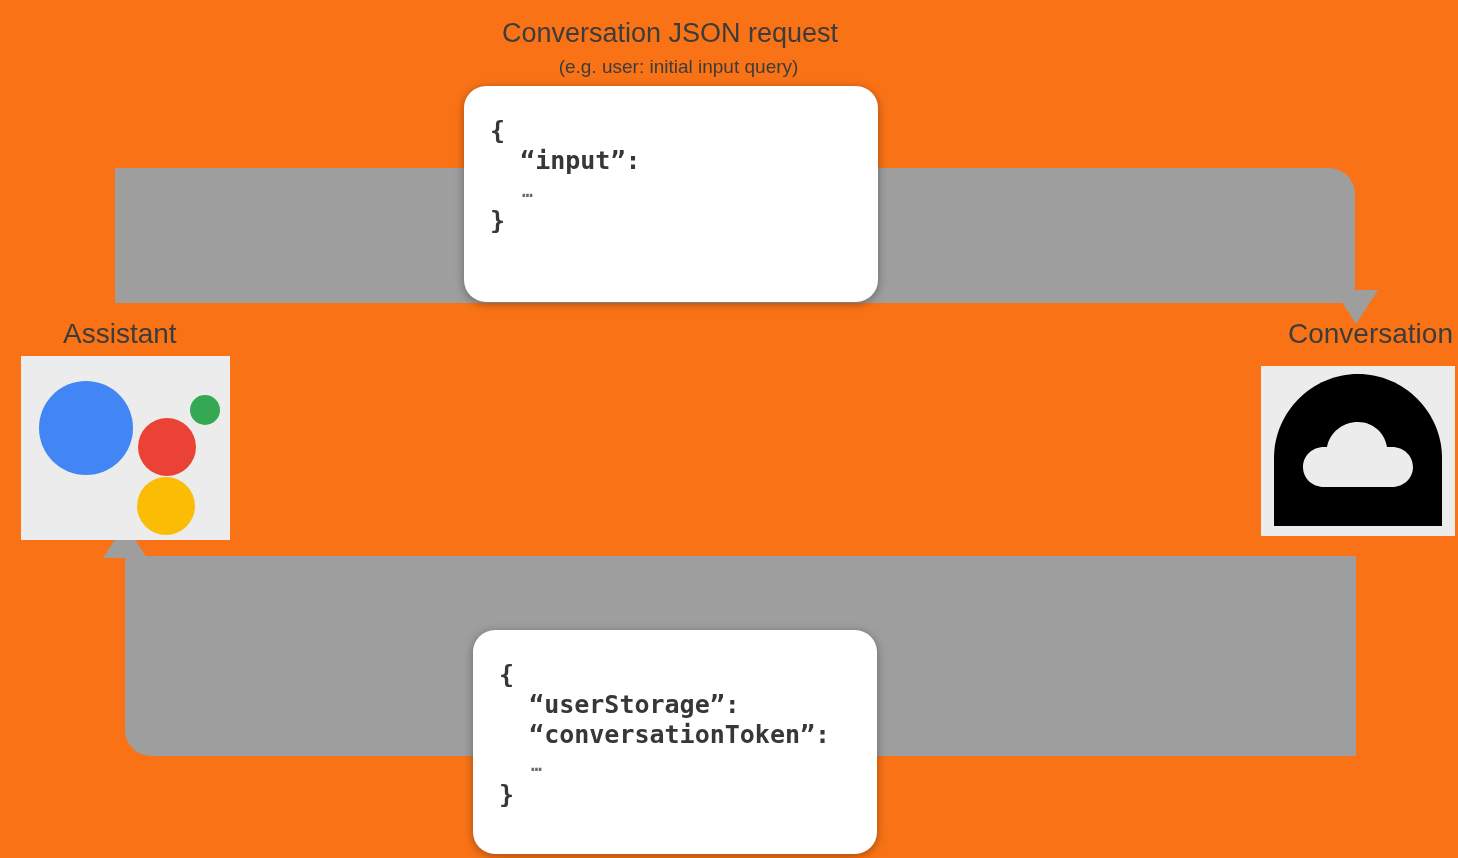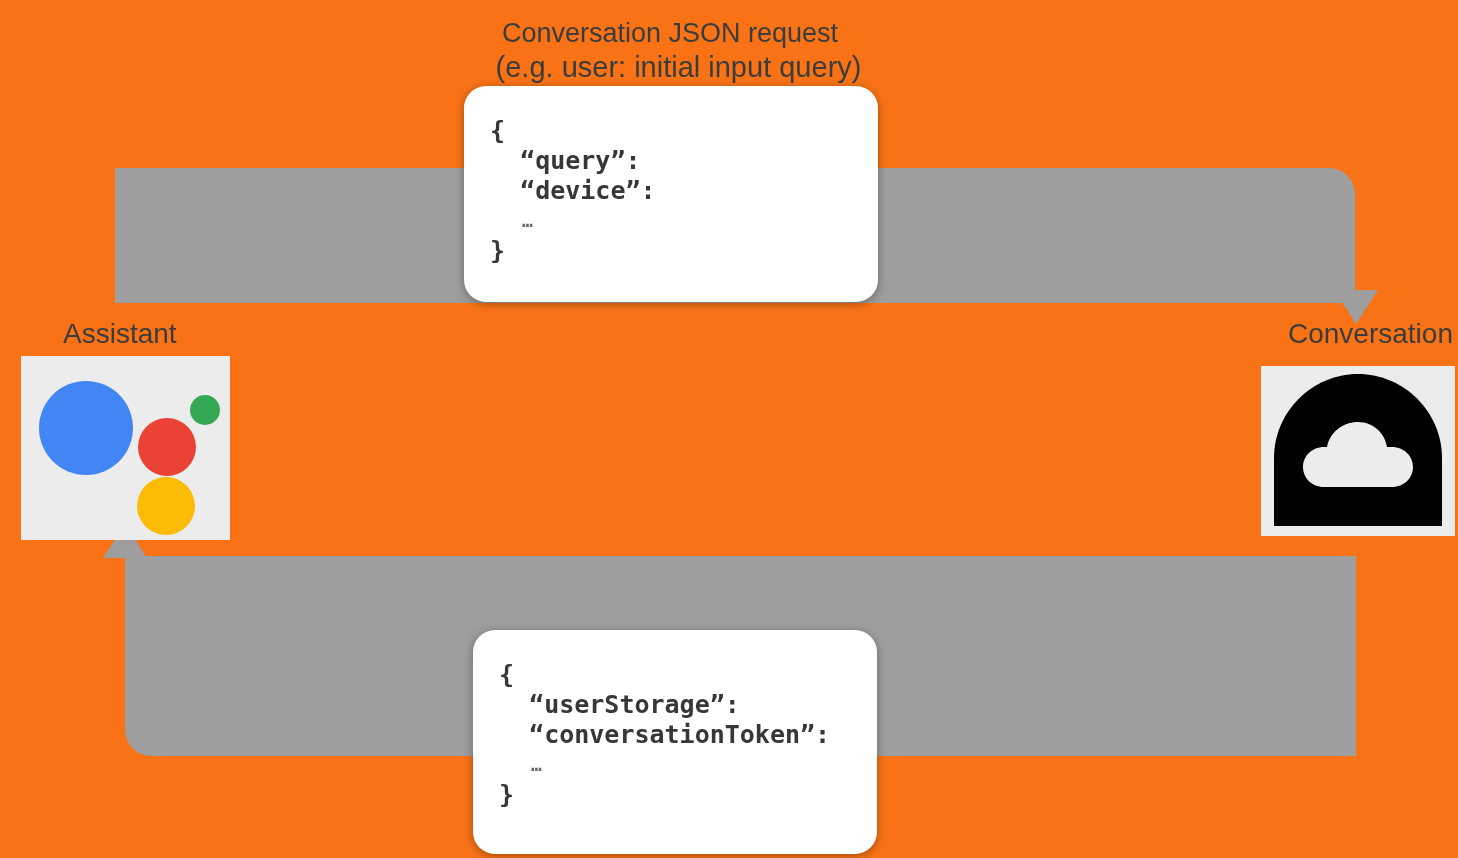--- a/index.html
+++ b/index.html
@@ -68,21 +68,21 @@
     position: absolute;
     text-align: center;
     color: #3c3c3c;
     font-size: 27px;
     line-height: 34px;
     font-family: "Liberation Sans", sans-serif;
     white-space: nowrap;
   }
   .flow-label .sub {
     display: block;
-    font-size: 29px;
+    font-size: 19px;
     padding-left: 17px;
   }
   #top-label {
     left: 0;
     top: 16px;
     width: 1340px;
   }
   #bottom-label {
     left: 0;
     top: 556px;
@@ -171,22 +171,21 @@
     <span>Conversation JSON request</span>
     <span class="sub">(e.g. user: initial input query)</span>
   </div>
 
   <div class="arrow-shaft" id="bottom-shaft"></div>
   <div class="arrow-head head-up" id="bottom-head"></div>
 
 
   <div class="json-card" id="json-request">
     <div class="json-line">{</div>
-    <div class="json-line">  “query”:</div>
-    <div class="json-line">  “device”:</div>
+    <div class="json-line">  “input”:</div>
     <div class="json-line json-ellipsis">…</div>
     <div class="json-line">}</div>
   </div>
 
   <div class="json-card" id="json-response">
     <div class="json-line">{</div>
     <div class="json-line">  “userStorage”:</div>
     <div class="json-line">  “conversationToken”:</div>
     <div class="json-line json-ellipsis">…</div>
     <div class="json-line">}</div>

